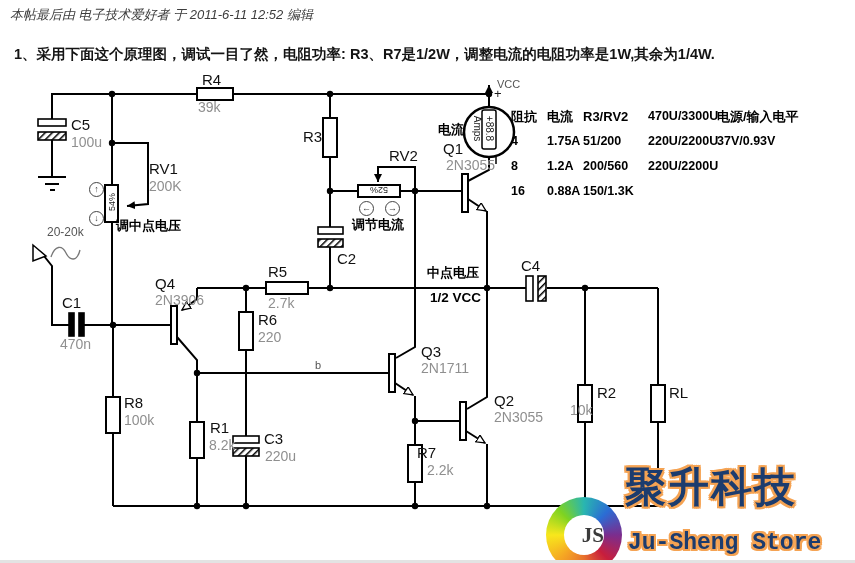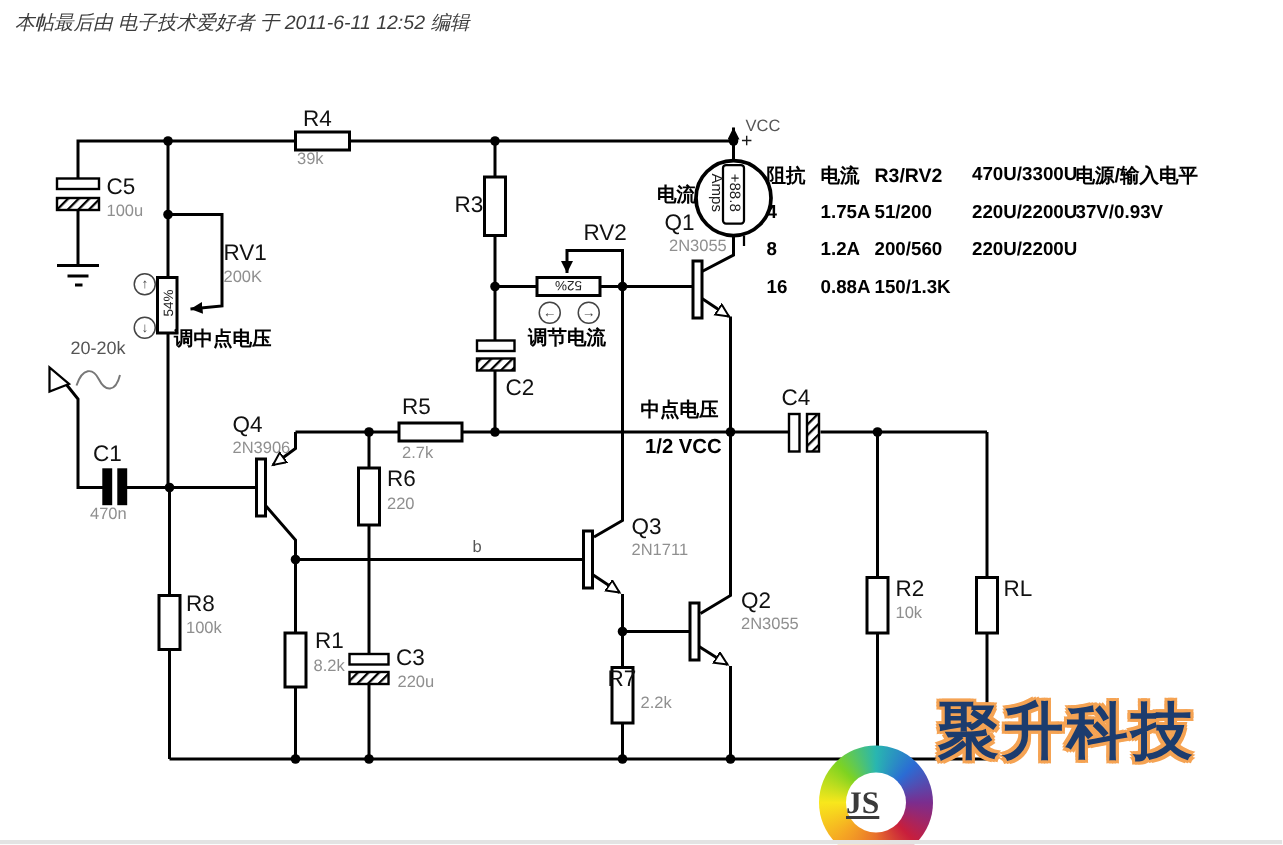--- a/index.html
+++ b/index.html
@@ -1,56 +1,57 @@
 <!DOCTYPE html>
 <html><head>
 <meta charset="utf-8">
 <style>
   html,body{margin:0;padding:0;background:#fff;}
   #stage{position:relative;width:855px;height:563px;background:#ffffff;overflow:hidden;
          font-family:"Liberation Sans",sans-serif;}
   .lbl{position:absolute;white-space:nowrap;color:#1a1a1a;line-height:1.1;}
   .ref{font-size:15px;color:#111;text-align:right;}
-  .val{font-size:11px;color:#8f8f8f;text-align:center;}
+  .val{font-size:14px;color:#8f8f8f;text-align:center;}
   .cn{font-size:13px;font-weight:bold;color:#000;}
   .sm{font-size:11px;color:#555;}
   .rot90{transform:rotate(90deg);}
   .rot270{transform:rotate(-90deg);}
   .rot180{transform:rotate(180deg);}
   .rotlbl{position:absolute;width:40px;text-align:center;font-size:9px;color:#222;}
   .adj{position:absolute;width:13px;height:13px;border:1.5px solid #444;border-radius:50%;
        font-size:9px;color:#444;text-align:center;line-height:13px;}
   .tcol{position:absolute;}
   .tcell{height:25px;line-height:25px;font-weight:bold;font-size:13px;color:#000;}
   .tcell.v{font-size:12.5px;}
   #post-note{position:absolute;left:10px;top:8px;font-style:italic;font-size:13px;color:#3c3c3c;}
   #post-instruction{position:absolute;left:14px;top:47px;font-weight:bold;font-size:14.5px;color:#141414;}
   #tbl-title{position:absolute;left:600px;top:79px;width:92px;text-align:center;
              font-size:30px;font-weight:bold;color:#000;}
   #wm-circle{position:absolute;left:546px;top:497px;width:76px;height:76px;border-radius:50%;
      background:conic-gradient(from -90deg,#f8e71c,#7ed321,#29b6b0,#2b6cd4,#7b2d8e,#c81e3c,#e8702c,#f5a623,#f8e71c);}
   #wm-inner{position:absolute;left:18px;top:18px;width:40px;height:40px;border-radius:50%;background:#fff;
-     text-align:left;line-height:40px;font-family:"Liberation Serif",serif;font-weight:bold;
-     font-size:21px;color:#3a3a3a;text-decoration:underline;}
+     text-align:right;line-height:40px;font-family:"Liberation Serif",serif;font-weight:bold;
+     font-size:21px;color:#3a3a3a;}
   #wm-cn{position:absolute;left:625px;top:460px;font-size:41px;font-weight:bold;color:#1c3c6e;letter-spacing:2px;
      text-shadow:-2px -2px 0 #f5a353,2px -2px 0 #f5a353,-2px 2px 0 #f5a353,2px 2px 0 #f5a353,
                  -2px 0 0 #f5a353,2px 0 0 #f5a353,0 -2px 0 #f5a353,0 2px 0 #f5a353;}
   #wm-en{position:absolute;left:628px;top:530px;font-family:"Liberation Mono",monospace;font-size:23px;
      font-weight:bold;color:#1c3c6e;
      text-shadow:-2px -2px 0 #f5a353,2px -2px 0 #f5a353,-2px 2px 0 #f5a353,2px 2px 0 #f5a353,
                  -2px 0 0 #f5a353,2px 0 0 #f5a353,0 -2px 0 #f5a353,0 2px 0 #f5a353;}
   #bottom-divider{position:absolute;left:0;top:560px;width:855px;height:3px;background:#e3e3e3;}
   svg{position:absolute;left:0;top:0;}
 </style>
 </head>
 <body>
 
 <div id="stage">
 
   <div id="post-note" class="lbl">本帖最后由 电子技术爱好者 于 2011-6-11 12:52 编辑</div>
+  <div id="post-instruction" class="lbl">1、采用下面这个原理图，调试一目了然，电阻功率: R3、R7是1/2W，调整电流的电阻功率是1W,其余为1/4W.</div>
 
   <svg width="855" height="563" viewBox="0 0 855 563">
     <defs>
       <pattern id="hatch" patternUnits="userSpaceOnUse" width="5" height="5" patternTransform="rotate(45)">
         <rect width="5" height="5" fill="#ffffff"></rect>
         <line x1="0" y1="0" x2="0" y2="5" stroke="#000" stroke-width="3"></line>
       </pattern>
       <marker id="arrS" markerWidth="10" markerHeight="9" refX="8" refY="4" orient="auto" markerUnits="userSpaceOnUse">
         <path d="M0,0 L8,4 L0,8 Z" fill="#000"></path>
       </marker>
@@ -213,24 +214,24 @@
   <div class="lbl val" style="left:446px;top:158px">2N3055</div>
   <div class="lbl sm" style="left:497px;top:78px">VCC</div>
   <div class="lbl" style="left:494px;top:87px;font-size:13px">+</div>
   <div class="lbl cn" style="left:427px;top:266px">中点电压</div>
   <div class="lbl cn" style="left:430px;top:291px;font-size:13.5px">1/2 VCC</div>
   <div class="lbl ref" style="left:521px;top:258px">C4</div>
   <div class="lbl ref" style="left:421px;top:344px">Q3</div>
   <div class="lbl val" style="left:421px;top:361px">2N1711</div>
   <div class="lbl ref" style="left:494px;top:393px">Q2</div>
   <div class="lbl val" style="left:494px;top:410px">2N3055</div>
-  <div class="lbl ref" style="left:405px;top:445px">R7</div>
+  <div class="lbl ref" style="left:417px;top:445px">R7</div>
   <div class="lbl val" style="left:427px;top:463px">2.2k</div>
   <div class="lbl ref" style="left:597px;top:385px">R2</div>
-  <div class="lbl val" style="left:597px;top:403px">10k</div>
+  <div class="lbl val" style="left:570px;top:403px">10k</div>
   <div class="lbl ref" style="left:669px;top:385px">RL</div>
   <div class="lbl sm" style="left:315px;top:359px">b</div>
 
   <div class="rotlbl rot270" style="left:92px;top:197px">54%</div>
   <div class="rotlbl rot180" style="left:359px;top:185px">52%</div>
   <div class="rotlbl rot90" style="left:457px;top:123px;font-size:10px">Amps</div>
   <div class="rotlbl rot90" style="left:469px;top:123px;font-size:10px">+88.8</div>
 
   <div class="adj" style="left:89px;top:182px">↑</div>
   <div class="adj" style="left:89px;top:211px">↓</div>
@@ -262,15 +263,16 @@
   </div>
   <div class="tcol" style="left:717px;top:104px;width:100px">
     <div class="tcell">电源/输入电平</div>
     <div class="tcell v">37V/0.93V</div>
   </div>
 
   <div id="wm-circle">
     <div id="wm-inner">JS</div>
   </div>
   <div id="wm-cn">聚升科技</div>
+  <div id="wm-en">Ju-Sheng Store</div>
 
   <div id="bottom-divider"></div>
 </div>
 
 </body></html>

